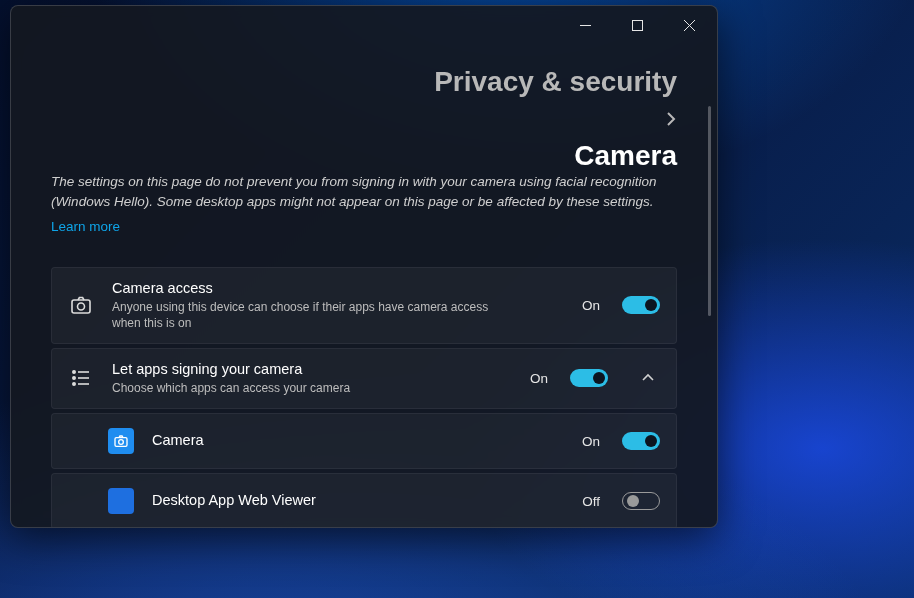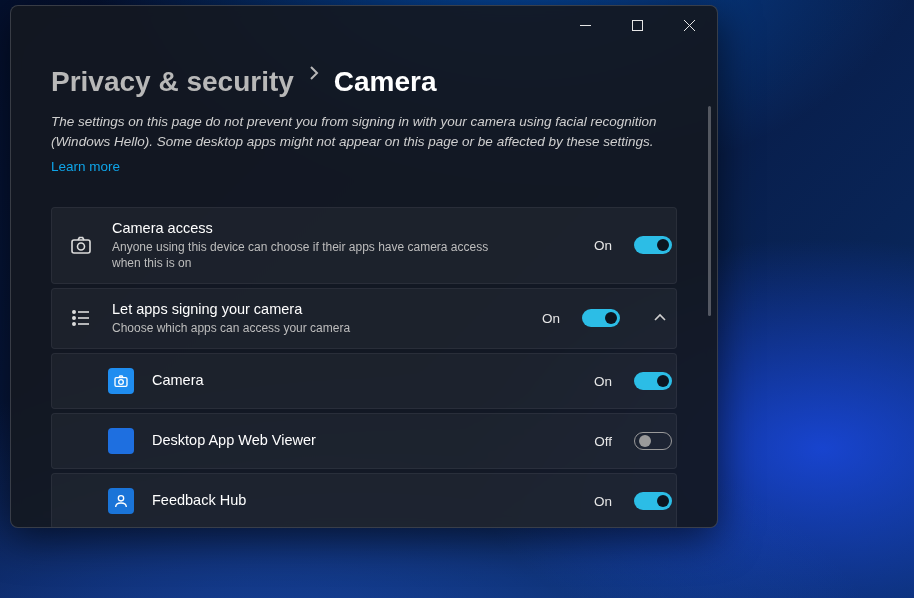--- a/index.html
+++ b/index.html
@@ -38,23 +38,23 @@
     color: #e6e6e6;
   }
   .winbtn svg { stroke: #e6e6e6; }
   .content {
     padding: 0 40px 0 40px;
     height: calc(100% - 38px);
     overflow: hidden;
     position: relative;
   }
   .breadcrumb {
-    display: flex; align-items: flex-start; gap: 14px;
+    display: flex; align-items: flex-end; gap: 14px;
     margin-top: 22px;
-    margin-bottom: 14px;
+    flex-direction: column;
   }
   .crumb-parent {
     font-size: 28px;
     font-weight: 600;
     color: #b8b8b8;
   }
   .crumb-sep {
     color: #b8b8b8;
     display:flex; align-items:center;
   }
@@ -74,21 +74,21 @@
     color: #0ea5e9;
     font-size: 13.5px;
     margin-top: 6px;
     display: inline-block;
   }
   .list { margin-top: 32px; display: flex; flex-direction: column; gap: 4px; }
   .card {
     background: rgba(255,255,255,0.045);
     border: 1px solid rgba(255,255,255,0.06);
     border-radius: 4px;
-    padding: 12px 4px 12px 16px;
+    padding: 12px 16px 12px 16px;
     display: flex;
     align-items: center;
     gap: 18px;
     position: relative;
   }
   .card.subrow {
     padding-left: 56px;
     padding-top: 14px;
     padding-bottom: 14px;
   }

